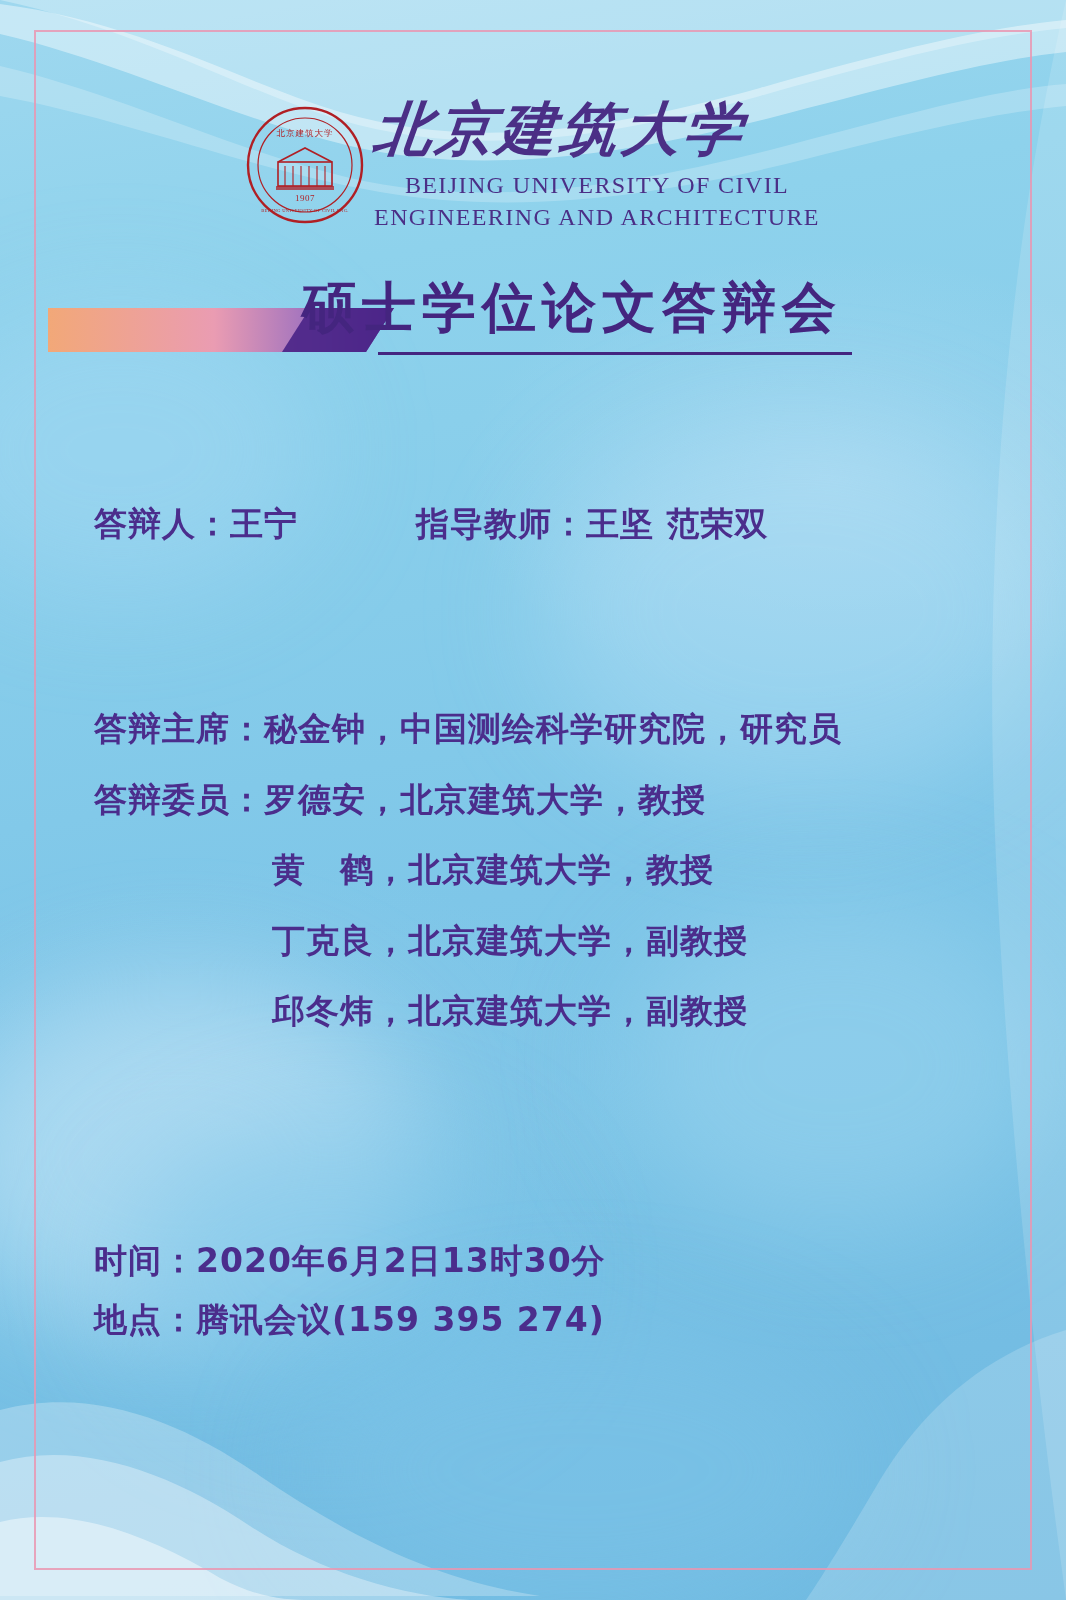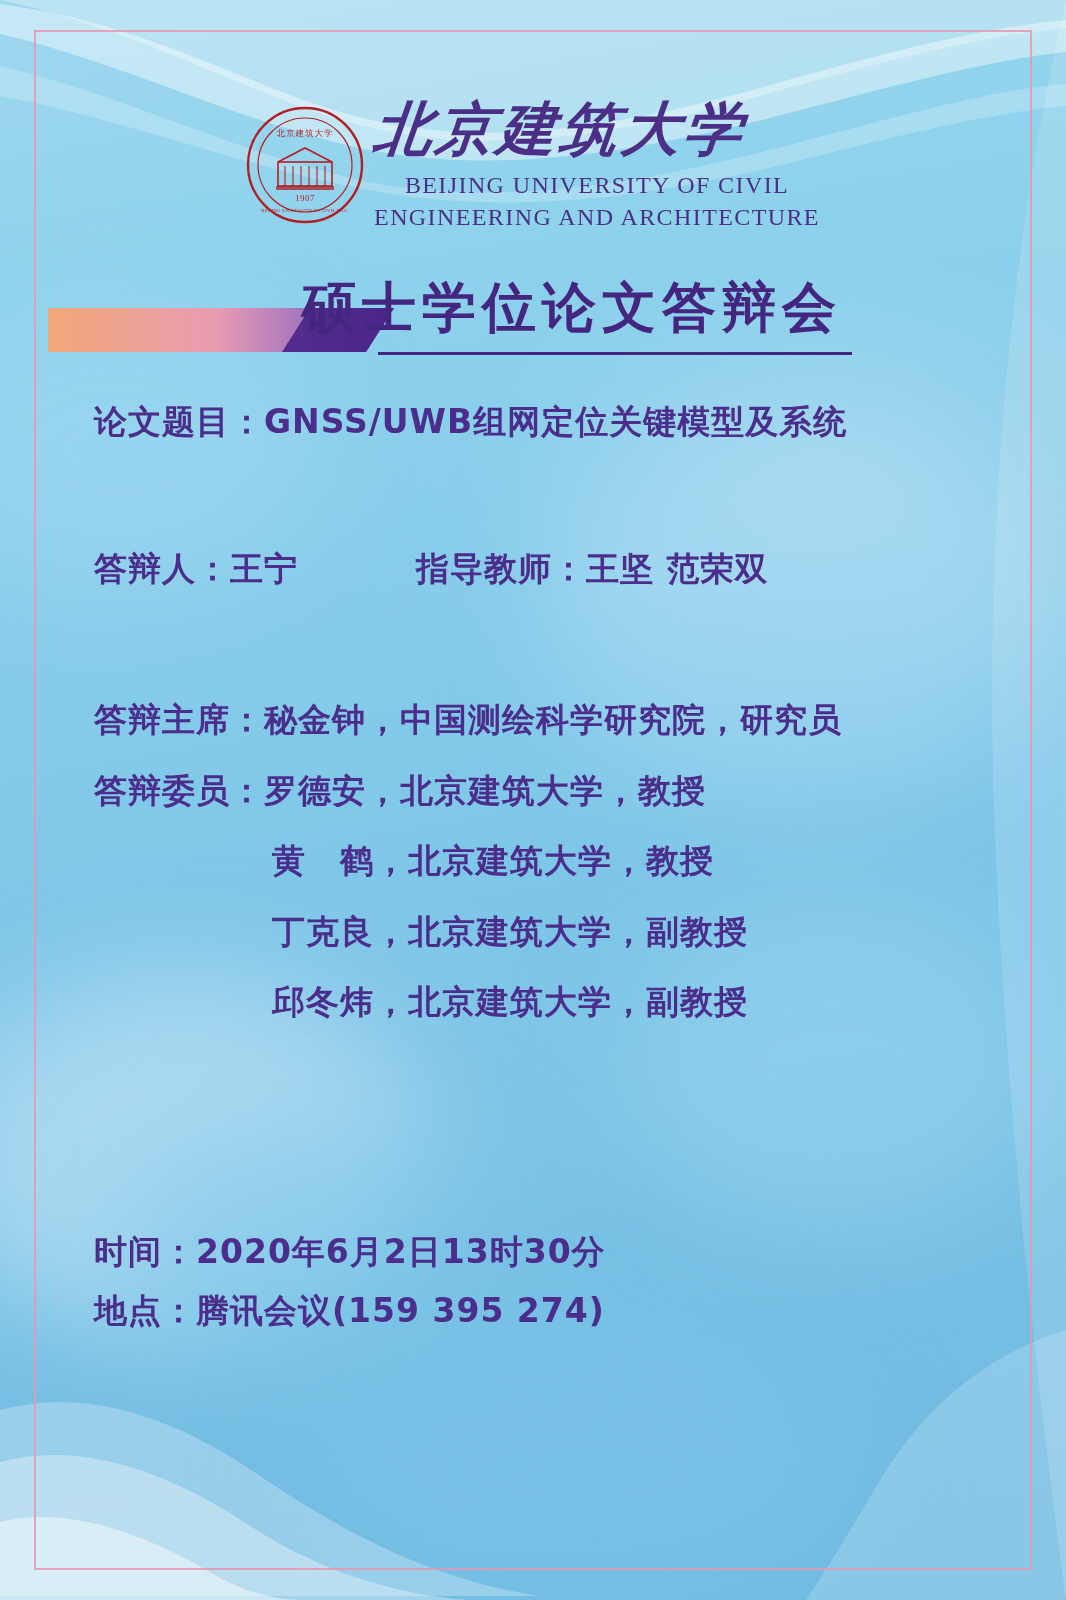--- a/index.html
+++ b/index.html
@@ -143,20 +143,21 @@
     width: 900px;
     color: #4b2d8c;
     font-family: "DejaVu Sans", "Liberation Sans", sans-serif;
   }
   .line {
     font-size: 33px;
     font-weight: bold;
     letter-spacing: 1px;
     line-height: 1.35;
     white-space: nowrap;
+    margin-top: 9px;
   }
   .row-title { margin-top: 0; }
   .row-people { margin-top: 102px; }
   .row-people .gap { display: inline-block; width: 118px; }
 
   .committee {
     position: absolute;
     left: 94px;
     top: 698px;
     width: 900px;
@@ -277,23 +278,20 @@
         </defs>
         <polygon points="0,0 346,0 318,44 0,44" fill="url(#gradTitle)"></polygon>
         <polygon points="262,0 346,0 318,44 234,44" fill="#4b2588" opacity="0.92"></polygon>
       </svg>
     </div>
     <div class="title-text">硕士学位论文答辩会</div>
     <div class="title-rule"></div>
   </div>
 
   <div class="body-block">
-    <div class="line row-title">
-      <span>论文题目：</span><span>GNSS/UWB组网定位关键模型及系统</span>
-    </div>
     <div class="line row-people">
       <span>答辩人：</span><span>王宁</span><span class="gap"></span><span>指导教师：</span><span>王坚 范荣双</span>
     </div>
   </div>
 
   <div class="committee">
     <div class="line">
       <span>答辩主席：</span><span>秘金钟，中国测绘科学研究院，研究员</span>
     </div>
     <div class="line">

